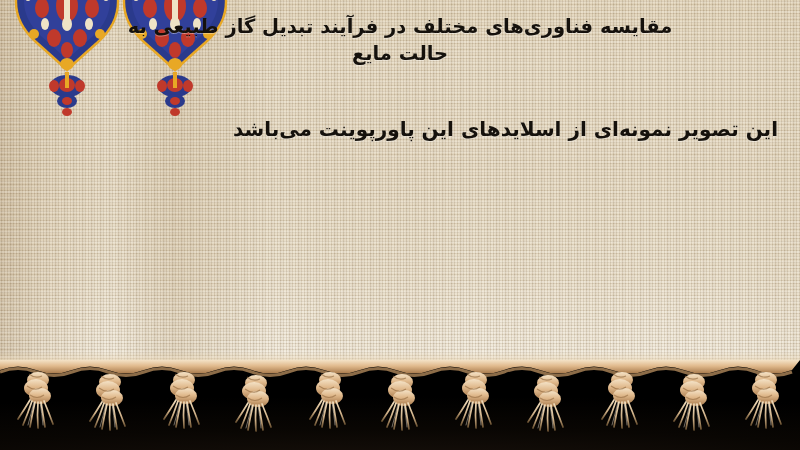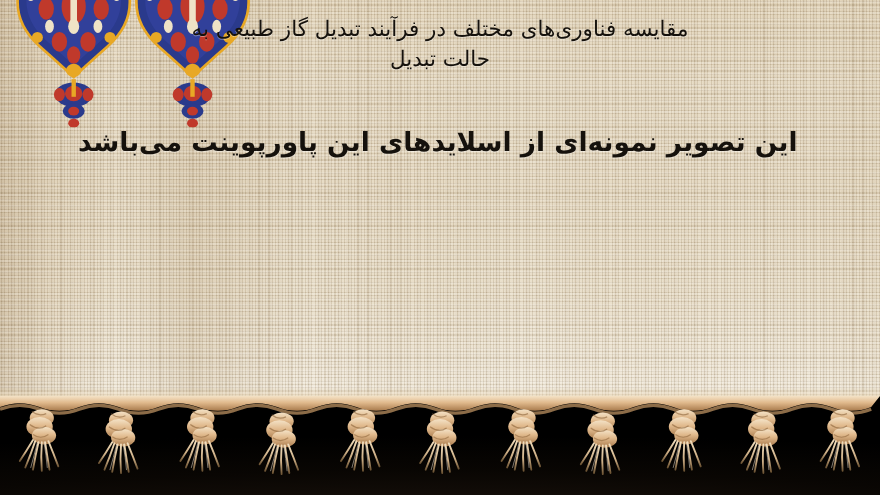--- a/index.html
+++ b/index.html
@@ -92,33 +92,33 @@
 
   
   .text-layer{
     position:absolute;left:0;top:0;width:800px;height:378px;
   }
   .title{
     position:absolute;top:13px;left:0;width:800px;
     text-align:center;
     color:#15110c;
     font-size:19.5px;
-    font-weight:400;
+    font-weight:700;
     line-height:27px;
     letter-spacing:0px;
     padding:0 18px;
     box-sizing:border-box;
     text-shadow:0 1px 0 rgba(255,255,255,.35);
   }
   .body-block{
     position:absolute;top:107px;right:22px;
     width:760px;
-    text-align:center;
+    text-align:right;
     color:#15110c;
-    font-size:24px;
+    font-size:20px;
     font-weight:700;
     line-height:45px;
     text-shadow:0 1px 0 rgba(255,255,255,.30);
   }
   .body-line{display:block;white-space:nowrap;}
 </style>
 </head>
 <body>
 
 <div id="slide">
@@ -187,21 +187,21 @@
 
   <div class="ornament orn-b">
     <svg width="110" height="170" viewBox="0 0 110 170" aria-hidden="true">
       <use href="#medallion"></use>
     </svg>
   </div>
 
   <div class="text-layer">
     <div class="title">
       <span>مقایسه فناوری‌های مختلف در فرآیند تبدیل گاز طبیعی به</span><br>
-      <span>حالت تبدیل</span>
+      <span>حالت مایع</span>
     </div>
 
     <div class="body-block">
       <span class="body-line">این تصویر نمونه‌ای از اسلایدهای این پاورپوینت می‌باشد</span>
     </div>
   </div>
 
   <div class="cloth-hem"></div>
   <div class="fringe-band">
     <svg width="800" height="90" viewBox="0 0 800 90" aria-hidden="true">

